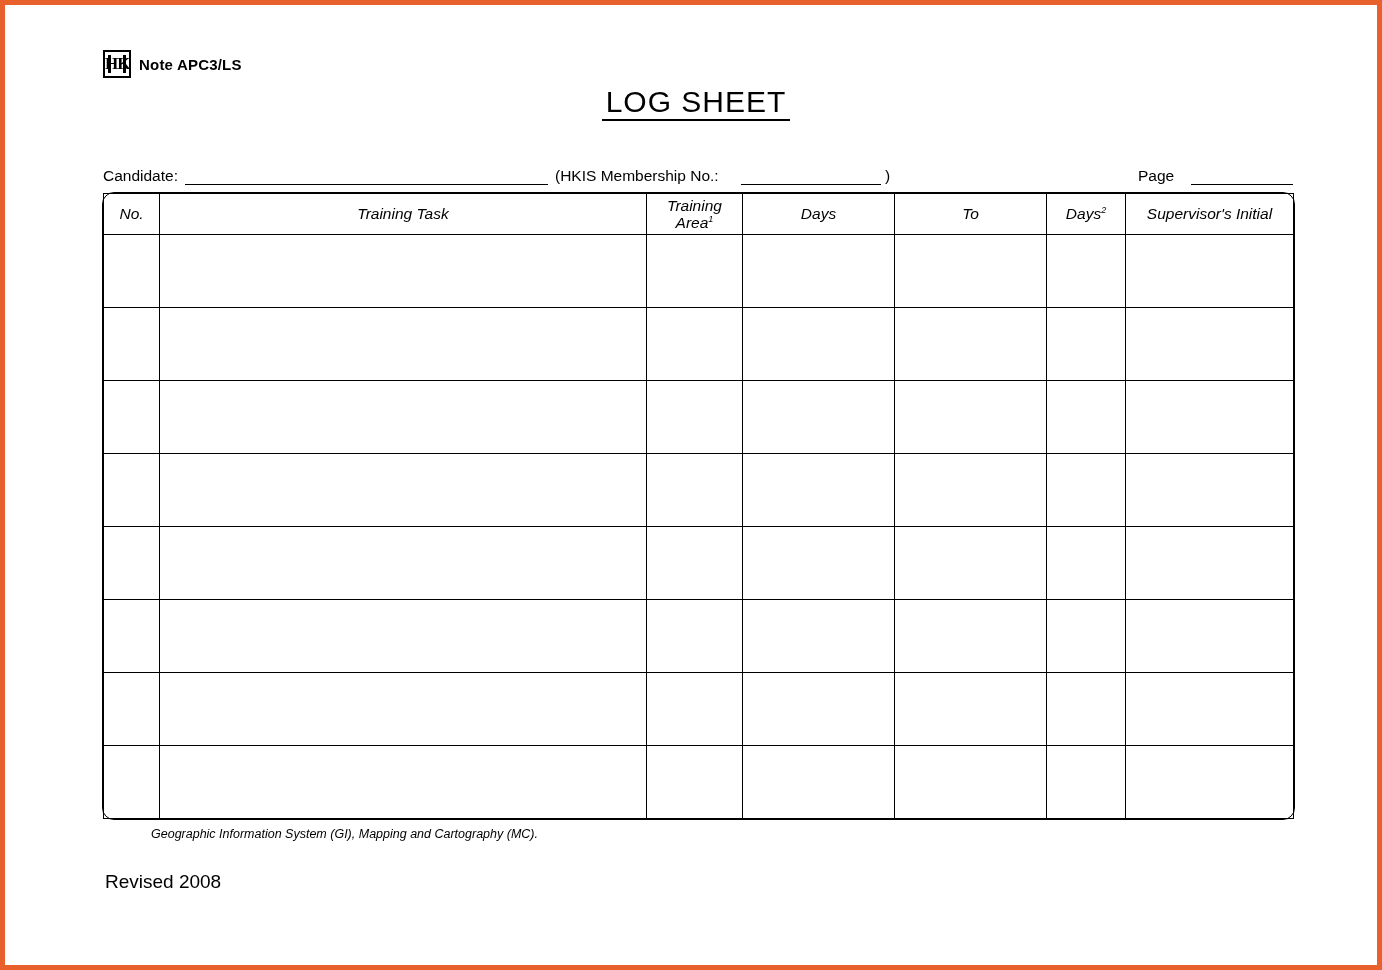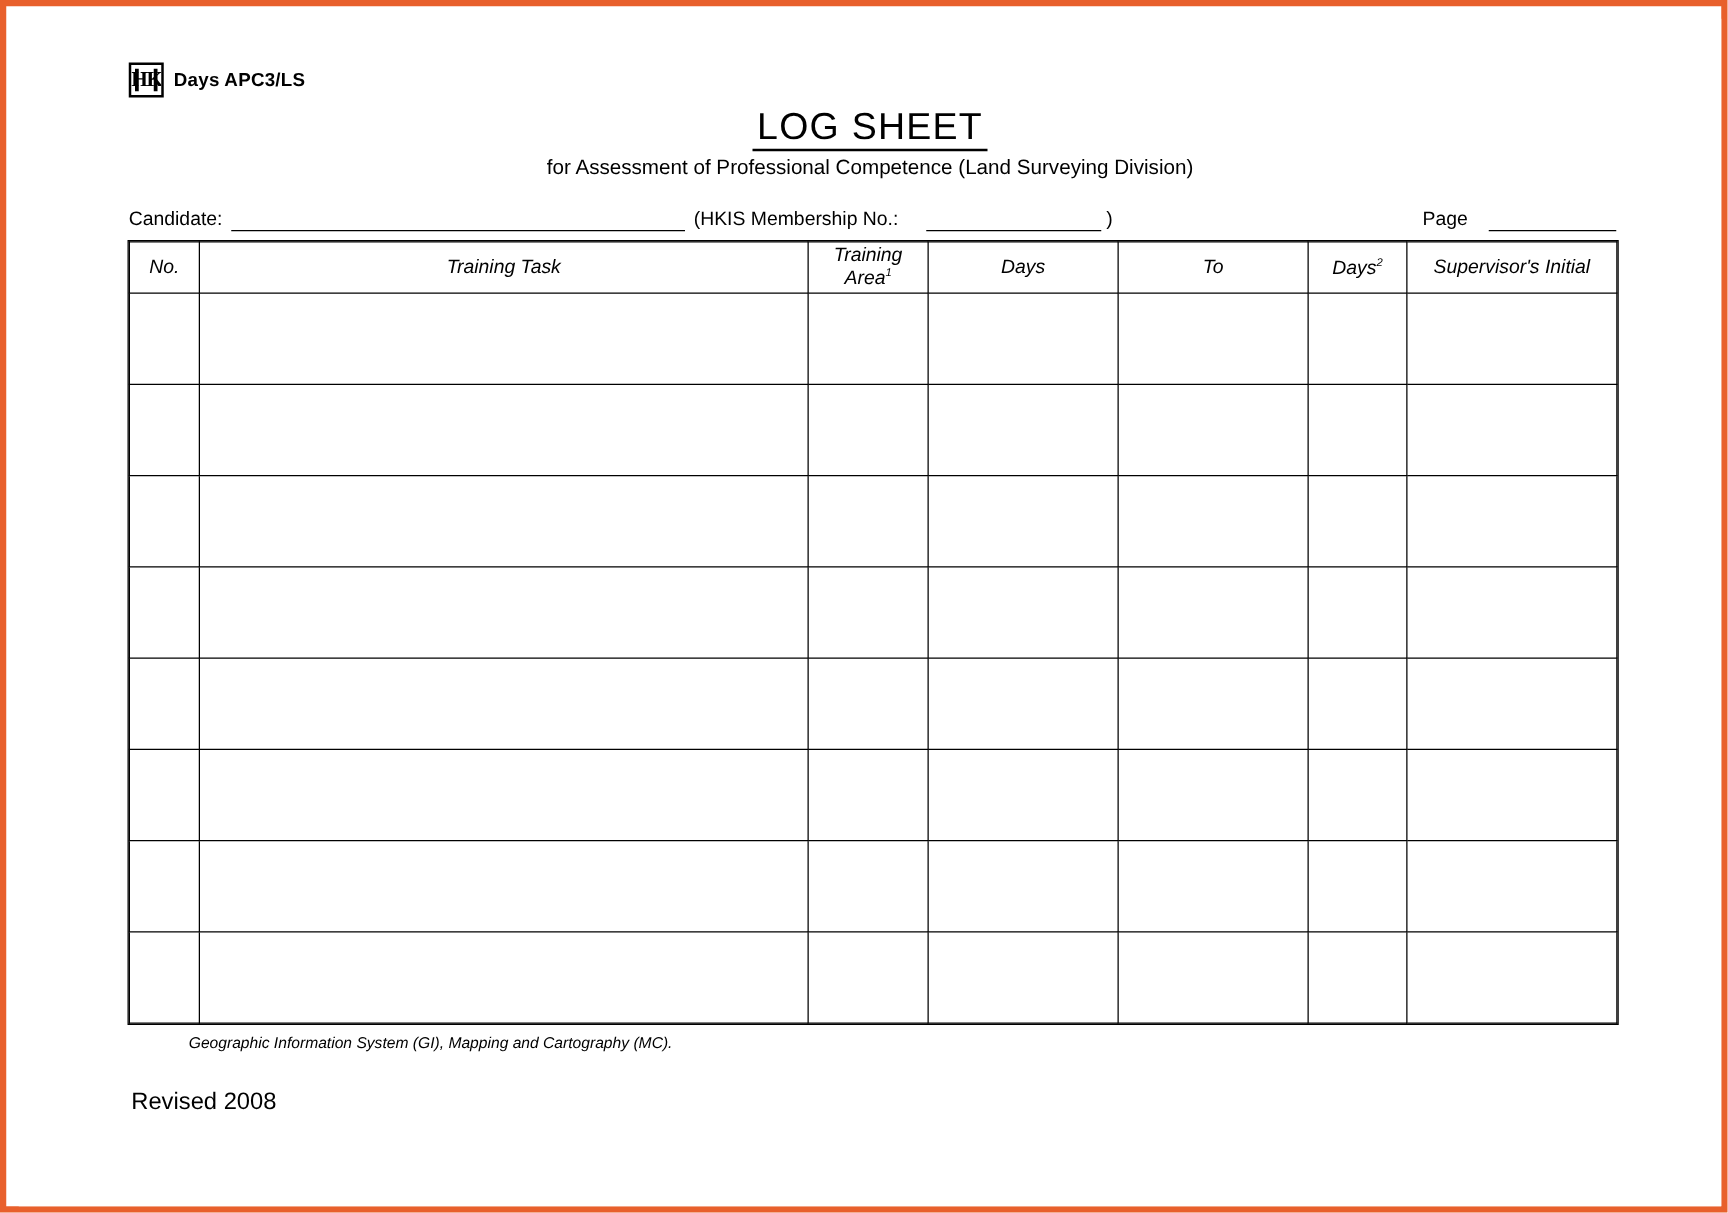--- a/index.html
+++ b/index.html
@@ -176,21 +176,21 @@
   }
   .col-no     { width: 56px; }
   .col-task   { width: 487px; }
   .col-area   { width: 96px; }
   .col-from   { width: 152px; }
   .col-to     { width: 152px; }
   .col-days   { width: 79px; }
   .col-sup    { width: 168px; }
 
   
-  .log-table { outline: 1px solid #000; }
+  .log-table { outline: 1px solid #000; border-radius: 11px; }
 
   
   .notes {
     position: absolute;
     left: 88px;
     top: 812px;
     width: 1195px;
     font-size: 12.5px;
     font-style: italic;
     line-height: 1.26;
@@ -212,27 +212,26 @@
 
 <div class="page-frame">
   <div class="sheet">
 
     <div class="logo-row">
       <div class="logo-box">
         <span class="bar-l"></span>
         <span class="bar-r"></span>
         <span>HK</span>
       </div>
-      <div class="form-code">Days APC3/LS</div>
+      <div class="form-code">Note APC3/LS</div>
     </div>
 
     <div class="title">
       <span>LOG SHEET</span>
     </div>
-    <div class="subtitle">for Assessment of Professional Competence (Land Surveying Division)</div>
 
     <div class="cand-row">
       <span class="cand-label">Candidate:</span>
       <span class="cand-line"></span>
       <span class="memb-label">(HKIS Membership No.:</span>
       <span class="memb-line"></span>
       <span class="memb-close">)</span>
       <span class="page-label">Page</span>
       <span class="page-line"></span>
     </div>

